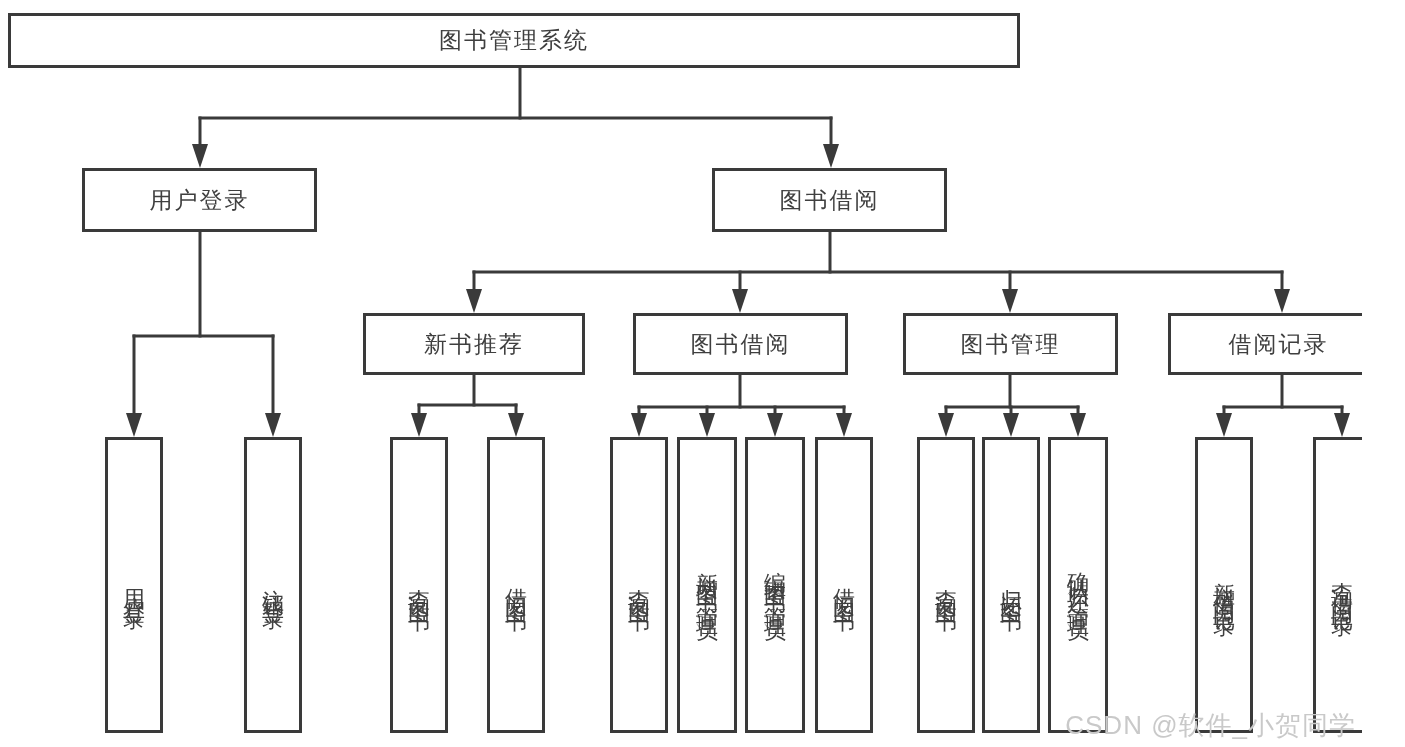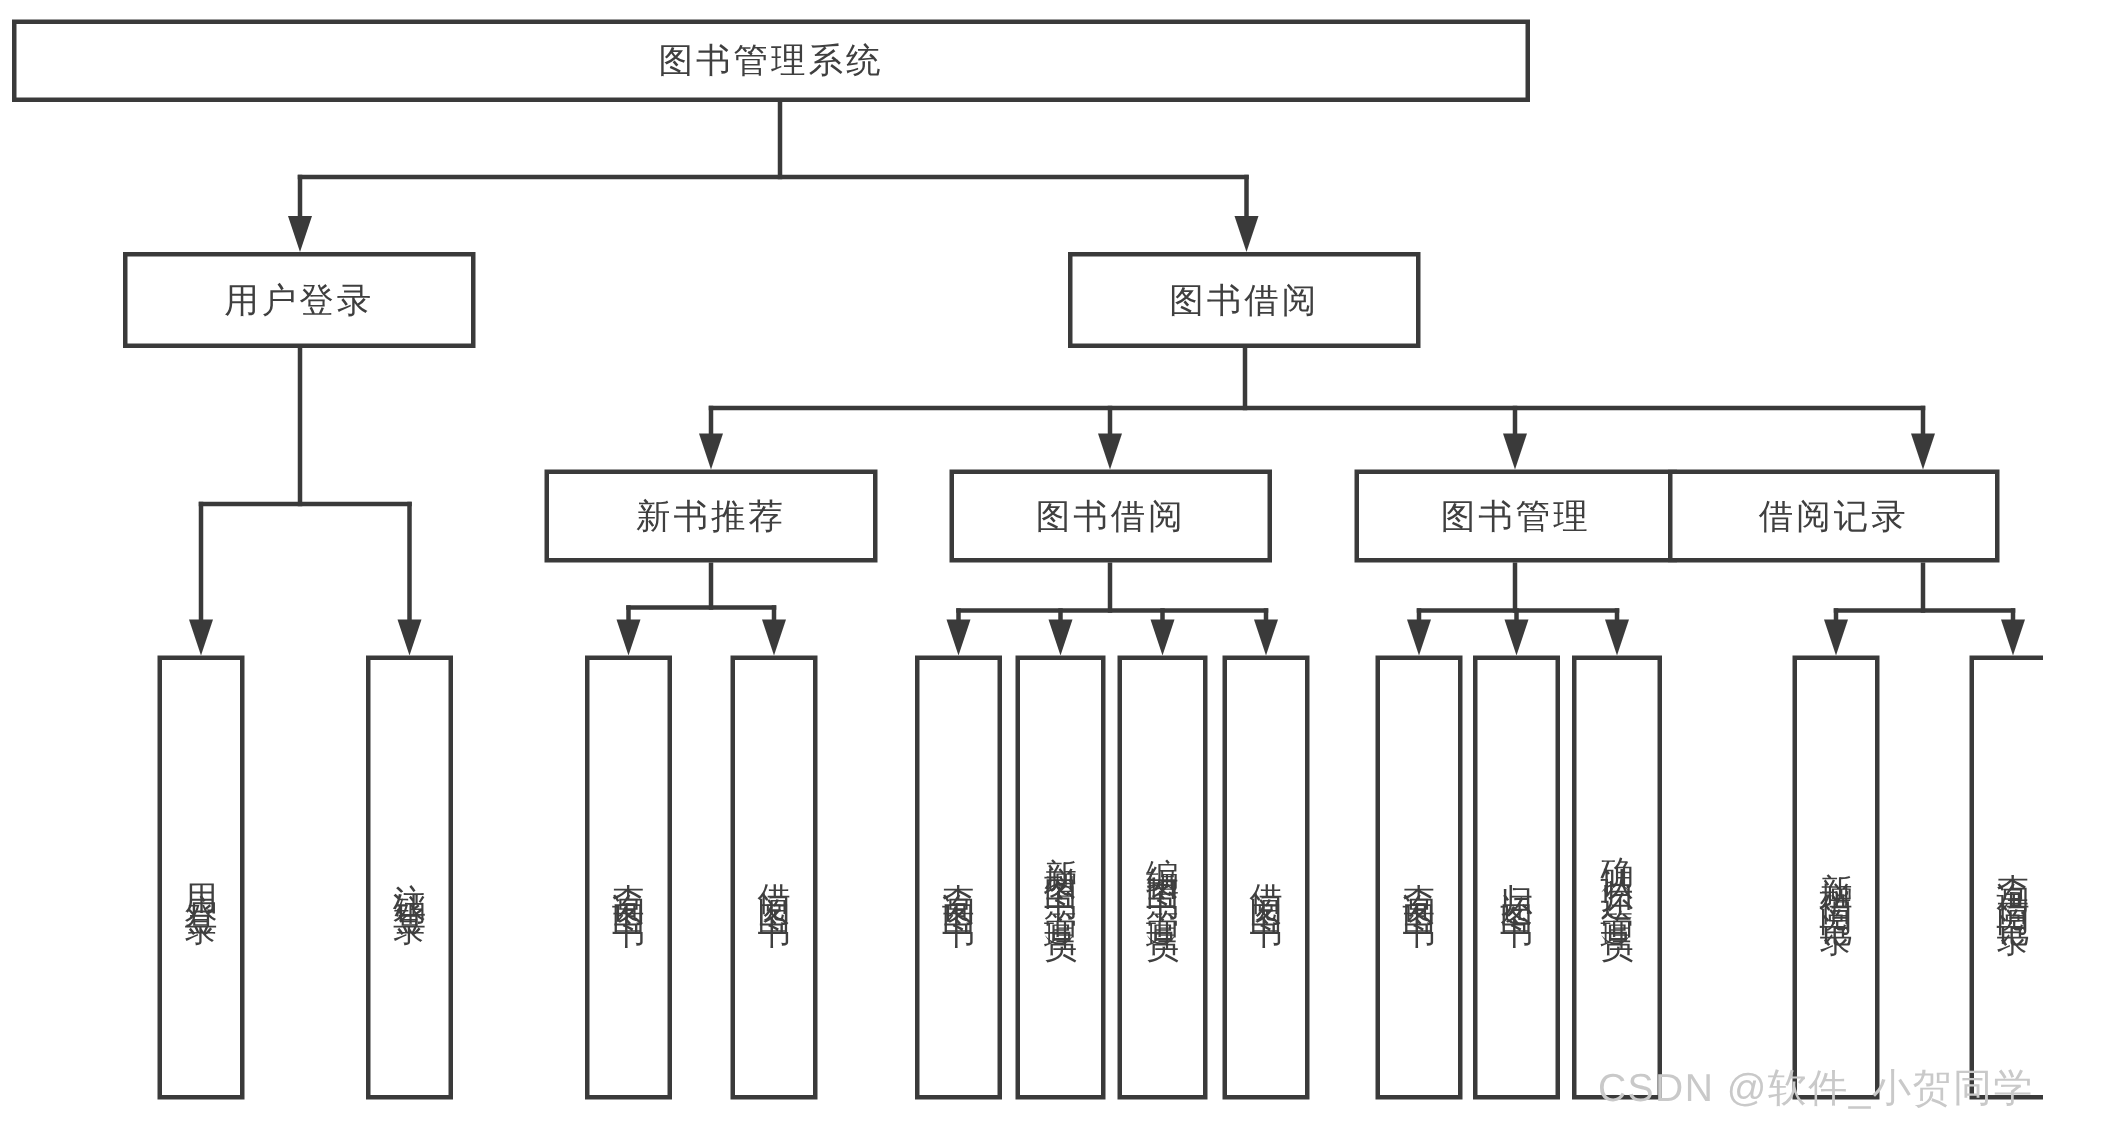--- a/index.html
+++ b/index.html
@@ -155,21 +155,21 @@
 
   <div class="box h-box" style="left:363px;top:313px;width:222px;height:62px">
     <span>新书推荐</span>
   </div>
   <div class="box h-box" style="left:633px;top:313px;width:215px;height:62px">
     <span>图书借阅</span>
   </div>
   <div class="box h-box" style="left:903px;top:313px;width:215px;height:62px">
     <span>图书管理</span>
   </div>
-  <div class="box h-box" style="left:1112px;top:313px;width:221px;height:62px">
+  <div class="box h-box" style="left:1168px;top:313px;width:221px;height:62px">
     <span>借阅记录</span>
   </div>
 
   <div class="box leaf" style="left:105px;top:437px;width:58px;height:296px">
     <span>用户登录</span>
   </div>
   <div class="box leaf" style="left:244px;top:437px;width:58px;height:296px">
     <span>注销登录</span>
   </div>
 

